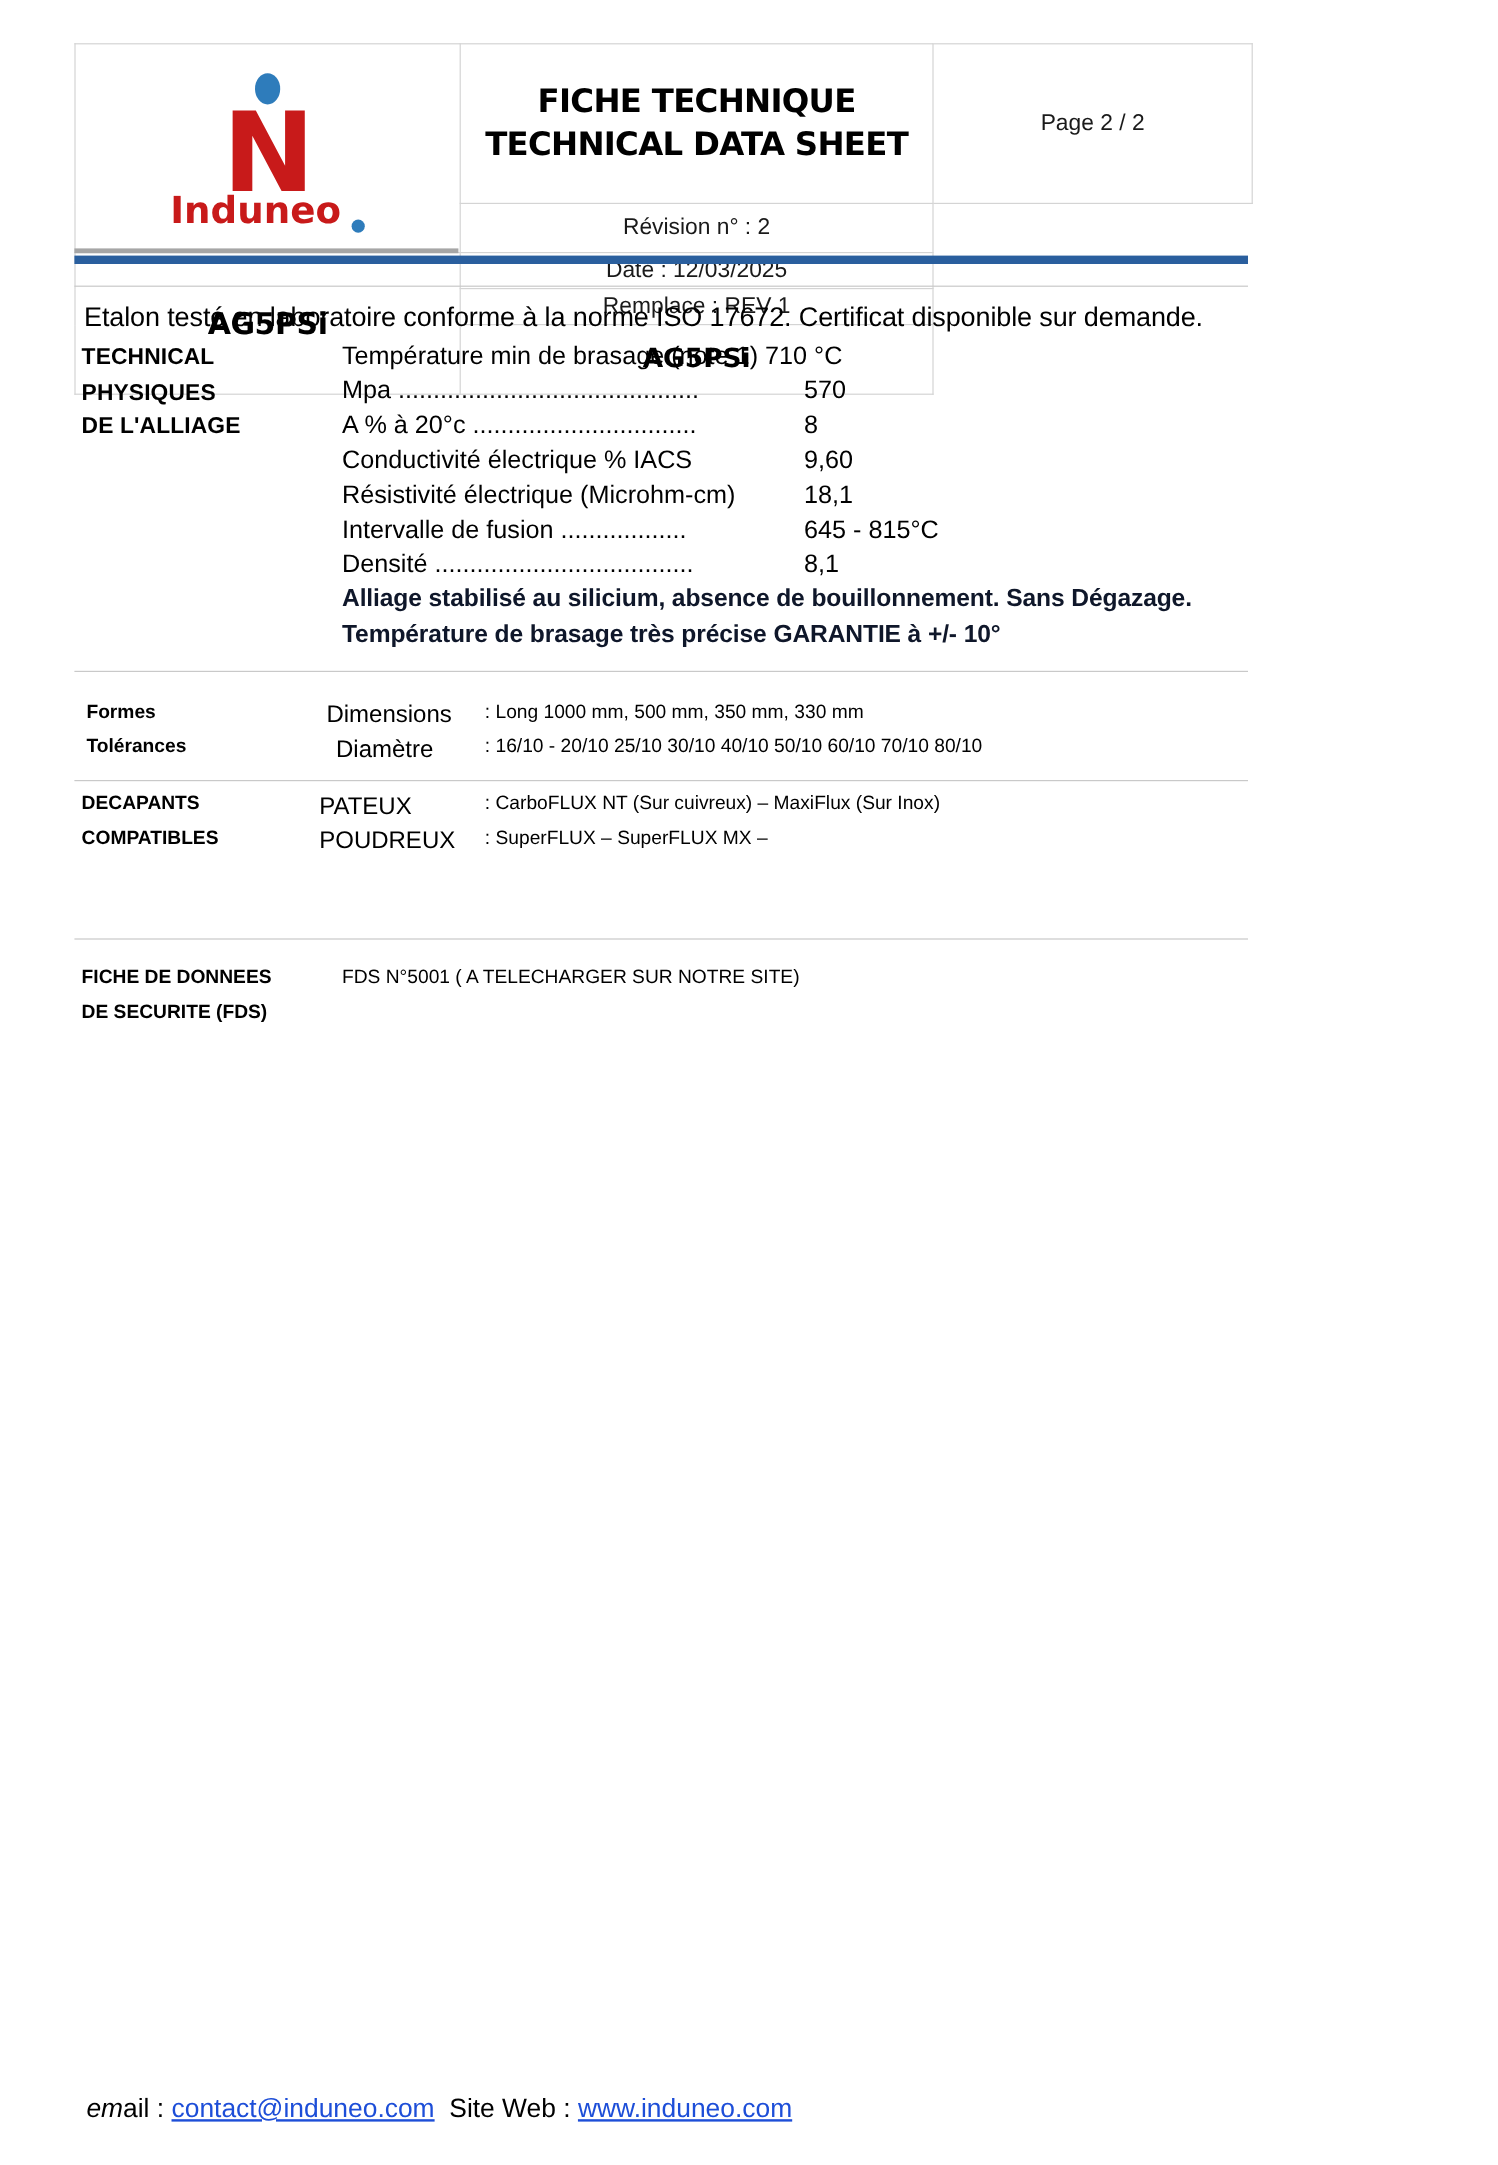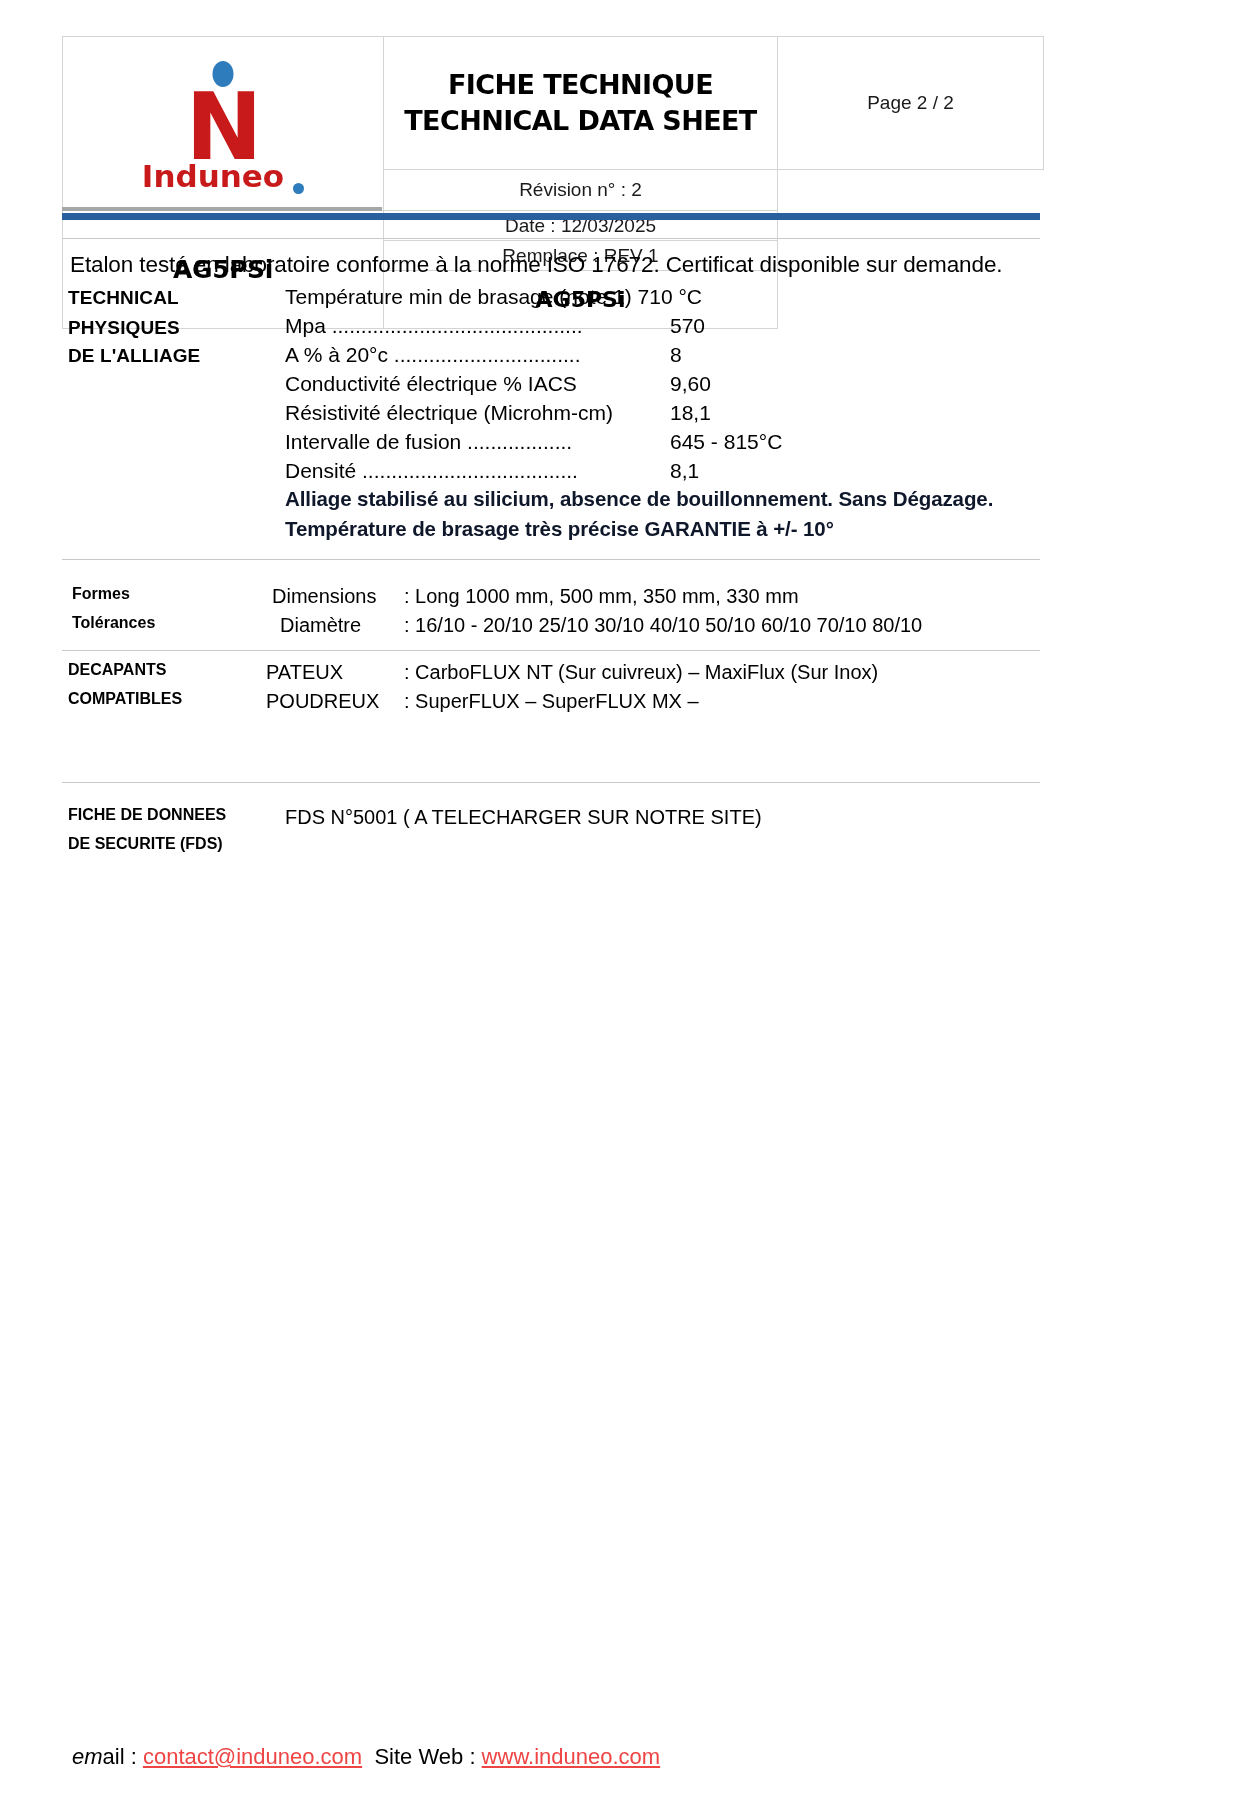--- a/index.html
+++ b/index.html
@@ -194,36 +194,36 @@
     font-size: 16px;
     white-space: nowrap;
   }
   .sec-mid {
     position: absolute;
     font-size: 20px;
     white-space: nowrap;
   }
   .sec-val {
     position: absolute;
-    font-size: 20px;
+    font-size: 16px;
     white-space: nowrap;
     text-align: center;
   }
 
   
   .footer {
     position: absolute;
     left: 72px;
     top: 1744px;
     font-size: 22px;
     white-space: nowrap;
   }
   .footer .em { font-style: italic; }
   .footer a, .footer .link {
-    color: #ef4444;
+    color: #1d4ed8;
     text-decoration: underline;
   }
 </style>
 </head>
 <body>
 
 <div class="page">
 
   <table class="header-table">
     <tbody>

